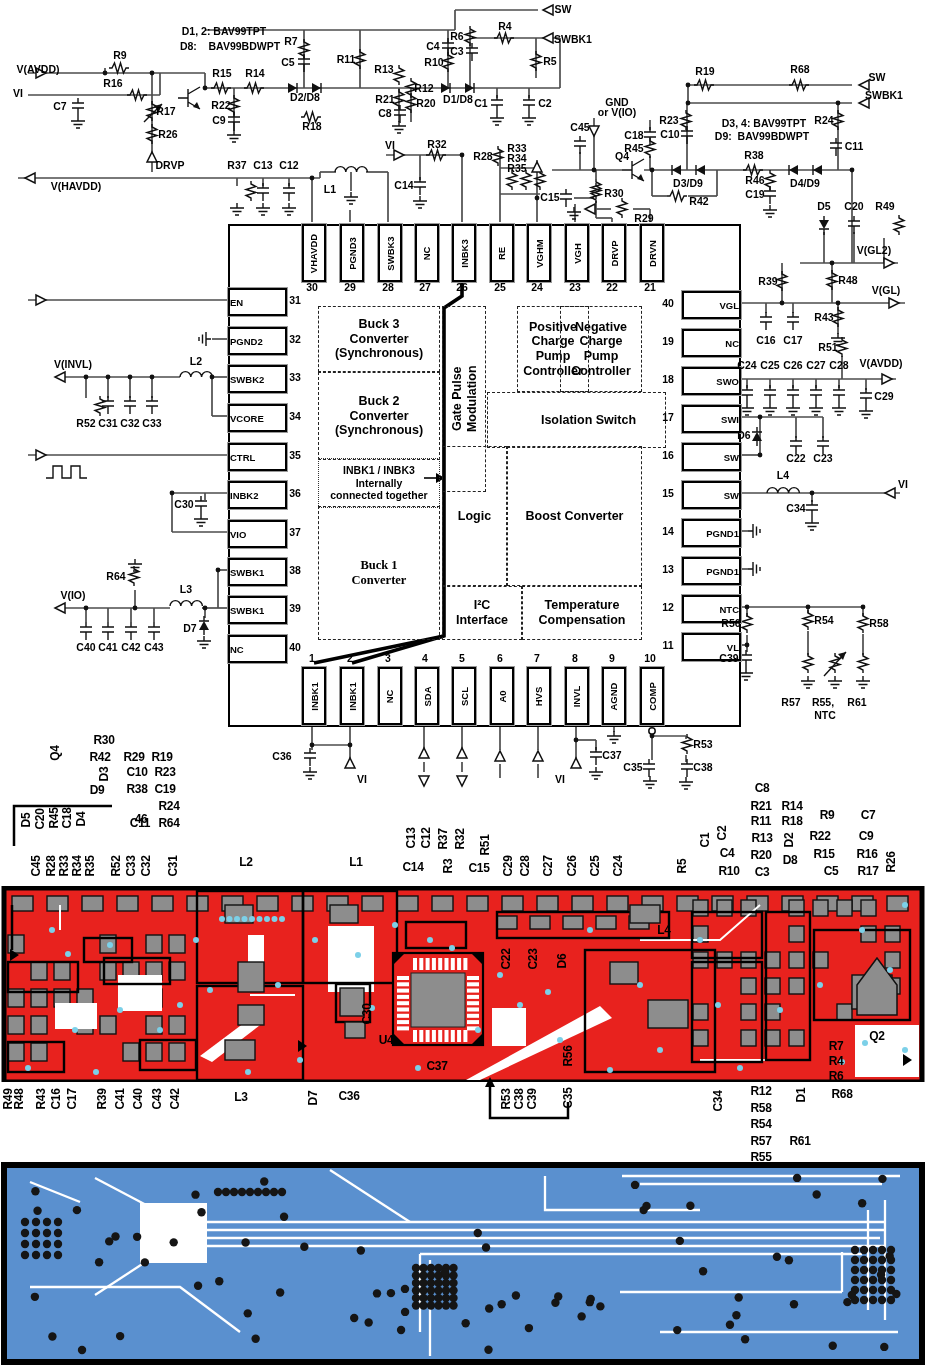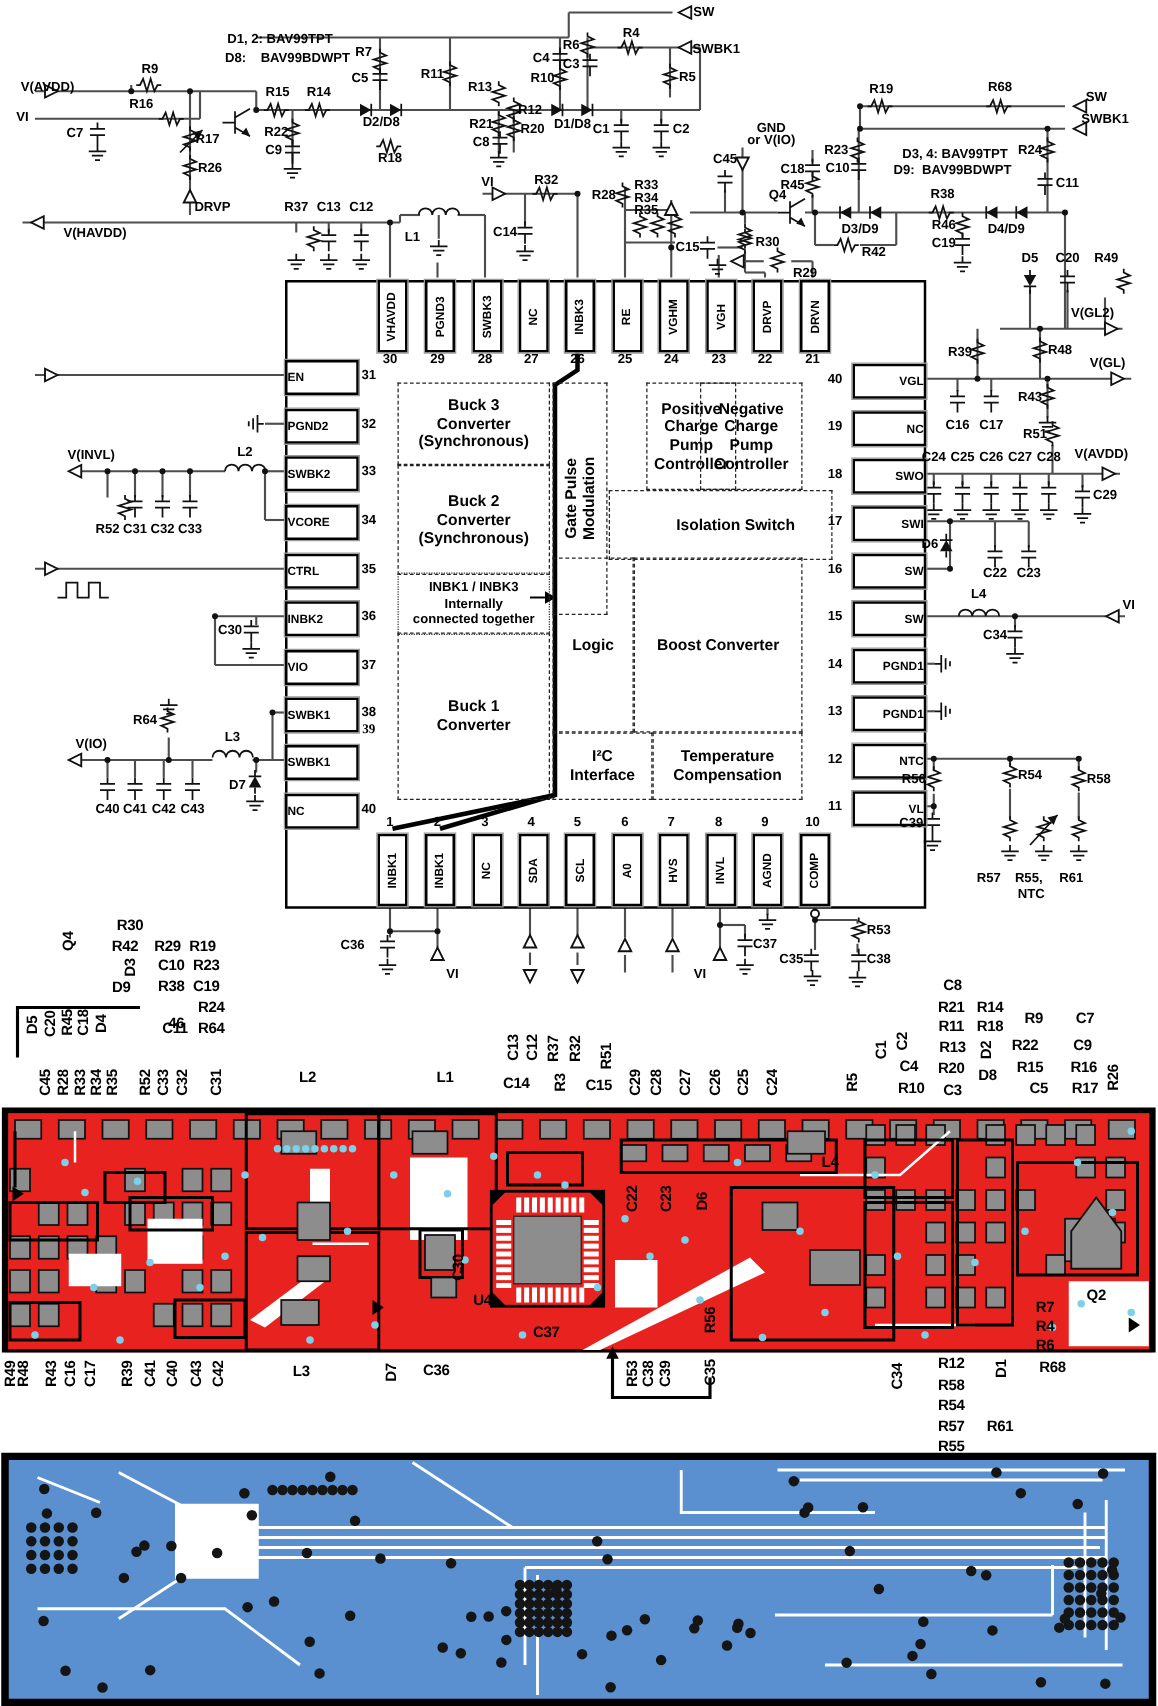--- a/index.html
+++ b/index.html
@@ -636,21 +636,21 @@
         <span>VIO</span>
       </div>
       <div class="pinnum" style="left: 295px; top: 532px;">37</div>
       <div class="pinbox" style="left: 228px; top: 558px; width: 55px; height: 24px; justify-content: flex-start;">
         <span>SWBK1</span>
       </div>
       <div class="pinnum" style="left: 295px; top: 570px;">38</div>
       <div class="pinbox" style="left: 228px; top: 596px; width: 55px; height: 24px; justify-content: flex-start;">
         <span>SWBK1</span>
       </div>
-      <div class="pinnum" style="left: 295px; top: 584px; font-family: Liberation Serif, serif;">39</div>
+      <div class="pinnum" style="left: 295px; top: 608px;">39</div>
       <div class="pinbox" style="left: 228px; top: 635px; width: 55px; height: 24px; justify-content: flex-start;">
         <span>NC</span>
       </div>
       <div class="pinnum" style="left: 295px; top: 647px;">40</div>
       <div class="pinbox" style="left: 682px; top: 291px; width: 55px; height: 24px; justify-content: flex-end;">
         <span>VGL</span>
       </div>
       <div class="pinnum" style="left: 668px; top: 303px;">40</div>
       <div class="pinbox" style="left: 682px; top: 329px; width: 55px; height: 24px; justify-content: flex-end;">
         <span>NC</span>
@@ -690,21 +690,21 @@
       <div class="pinnum" style="left: 668px; top: 645px;">11</div>
       <div class="blk" style="left: 318px; top: 306px; width: 120px; height: 64px;"><span style="white-space: pre-line;">Buck 3
 Converter
 (Synchronous)</span></div>
       <div class="blk" style="left: 318px; top: 372px; width: 120px; height: 86px;"><span style="white-space: pre-line;">Buck 2
 Converter
 (Synchronous)</span></div>
       <div class="blk" style="left: 318px; top: 458px; width: 120px; height: 48px; font-size: 10.5px; border: 1.3px dotted rgb(51, 51, 51);"><span style="white-space: pre-line;">INBK1 / INBK3
 Internally
 connected together</span></div>
-      <div class="blk" style="left: 318px; top: 506px; width: 120px; height: 132px;"><span style="white-space: pre-line;">Buck 1
+      <div class="blk" style="left: 318px; top: 506px; width: 120px; height: 132px;"><span style="white-space: pre-line; font-family: Liberation Serif, serif;">Buck 1
 Converter</span></div>
       <div class="blk" style="left: 442px; top: 306px; width: 42px; height: 184px;"><span style="white-space: pre; transform: rotate(-90deg);">Gate Pulse
 Modulation</span></div>
       <div class="blk" style="left: 487px; top: 306px; width: 70px; height: 84px; margin-left: 30px;"><span style="white-space: pre-line;">Positive
 Charge
 Pump
 Controller</span></div>
       <div class="blk" style="left: 560px; top: 306px; width: 80px; height: 84px;"><span style="white-space: pre-line;">Negative
 Charge
 Pump

